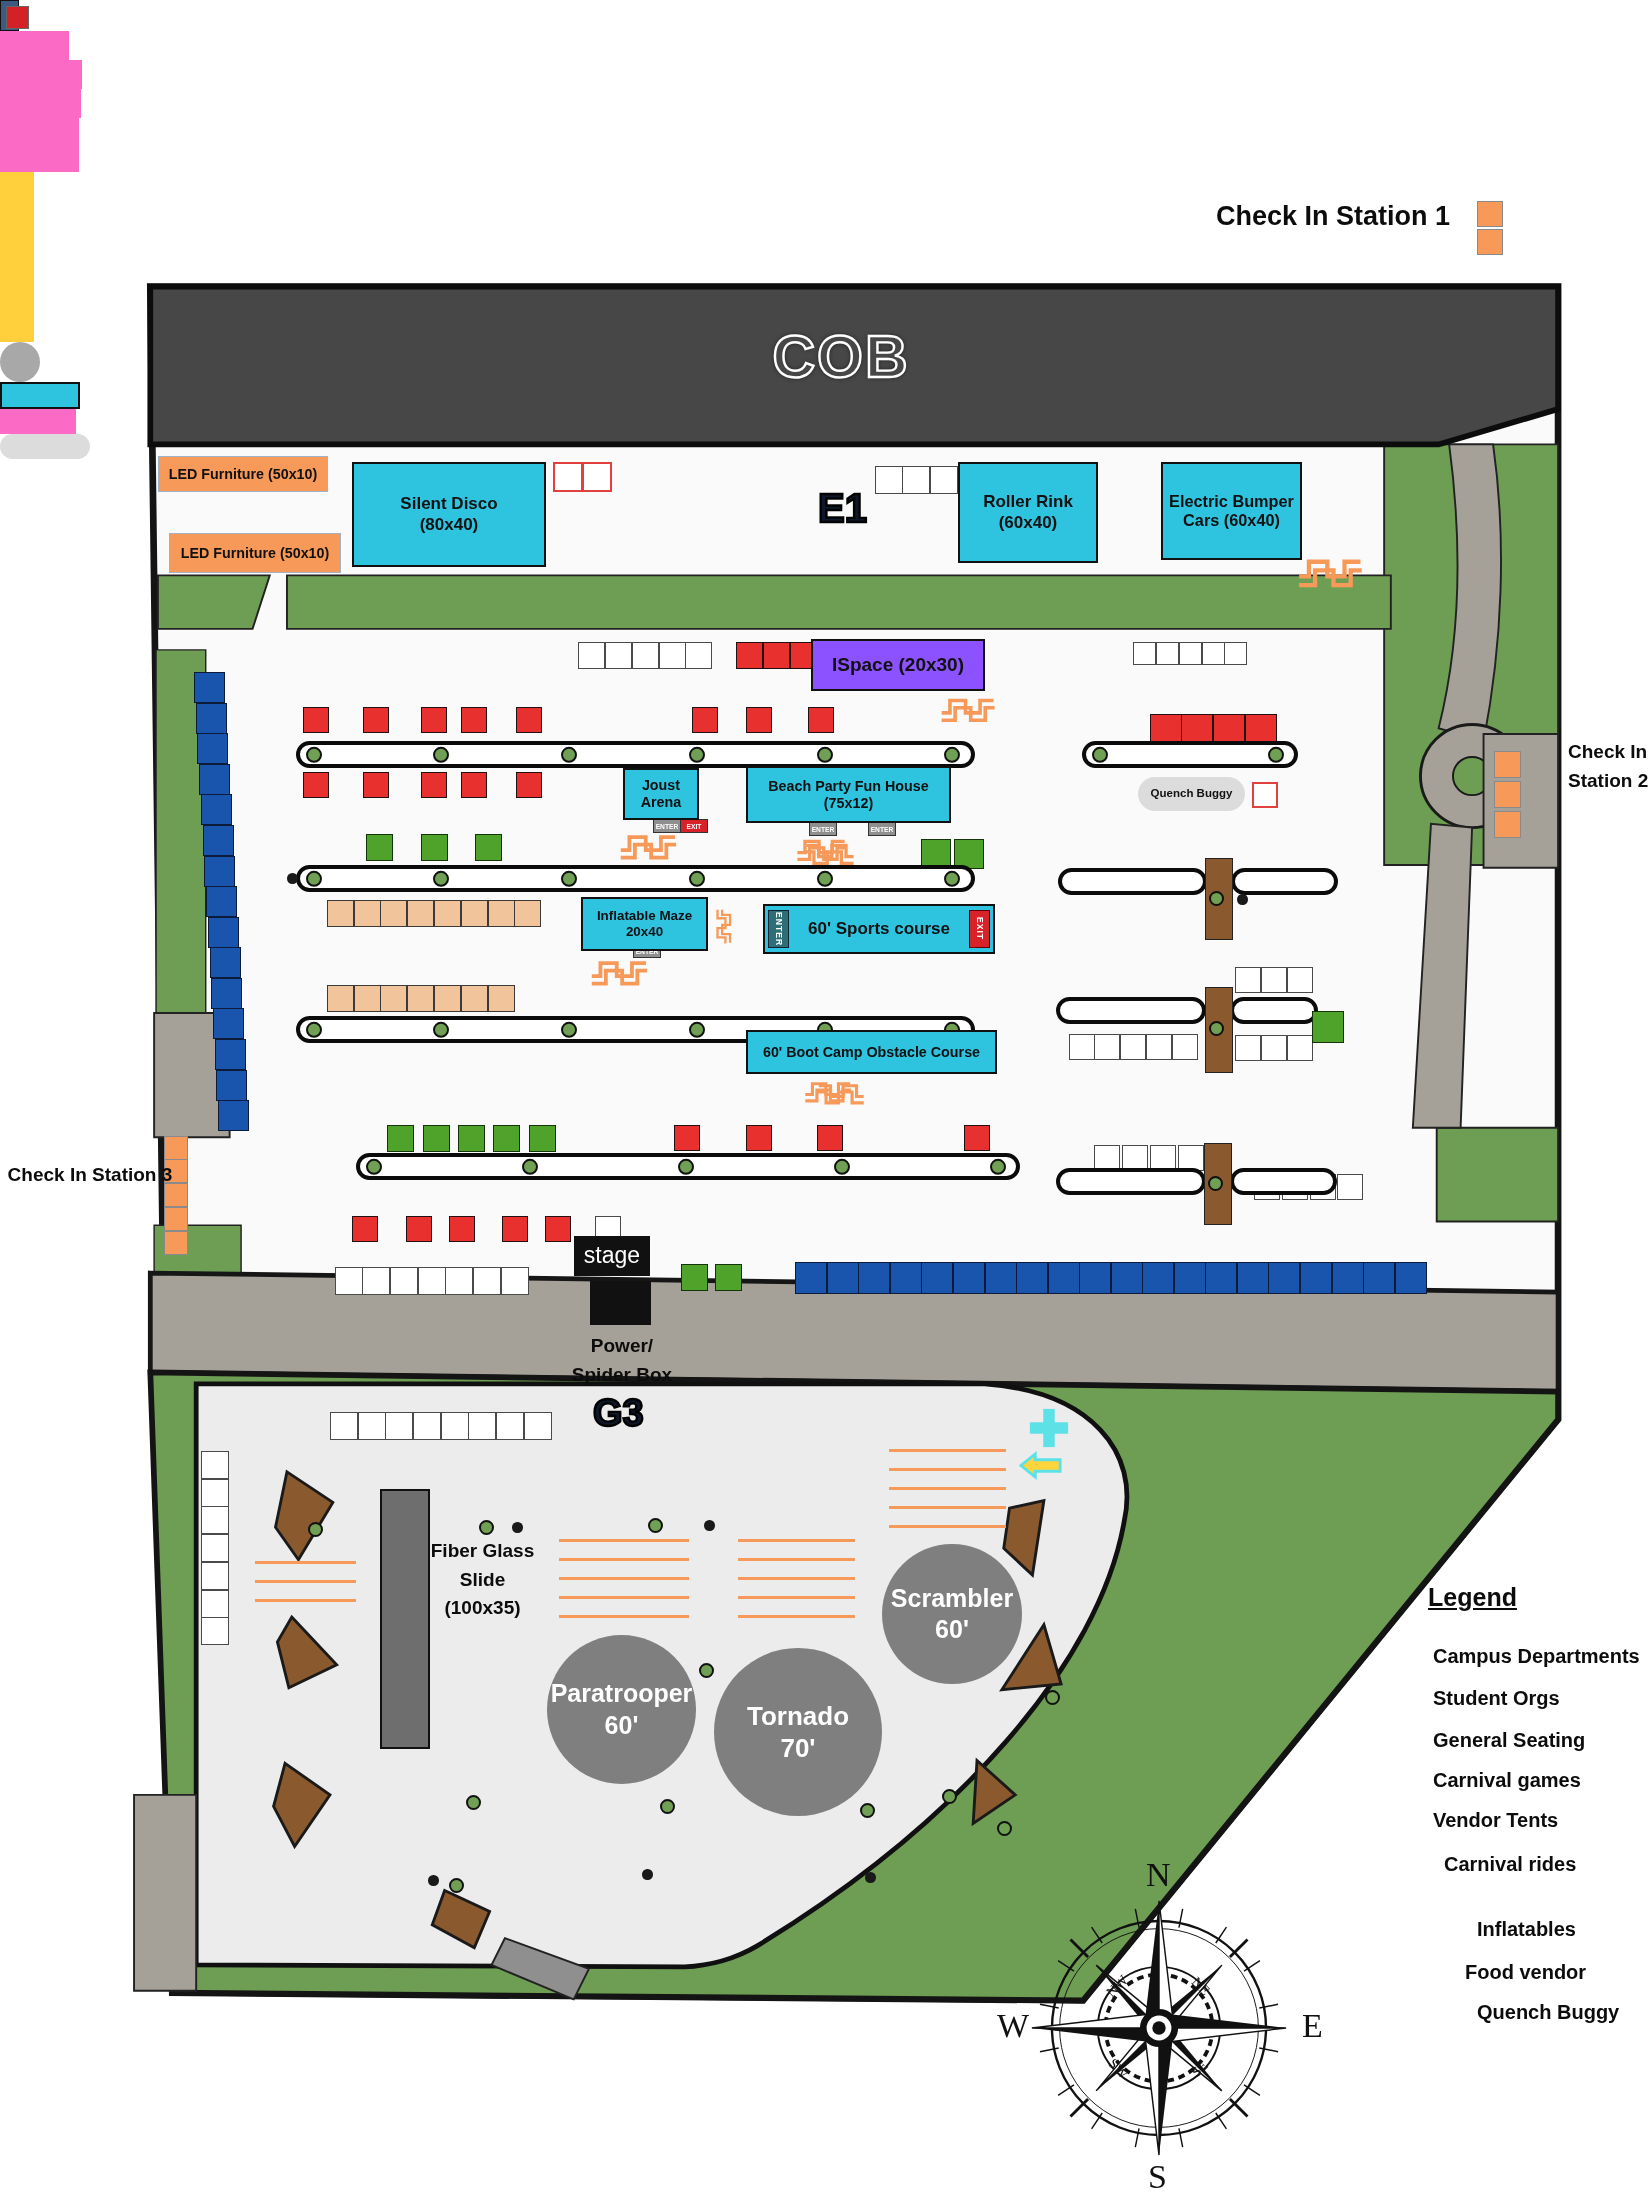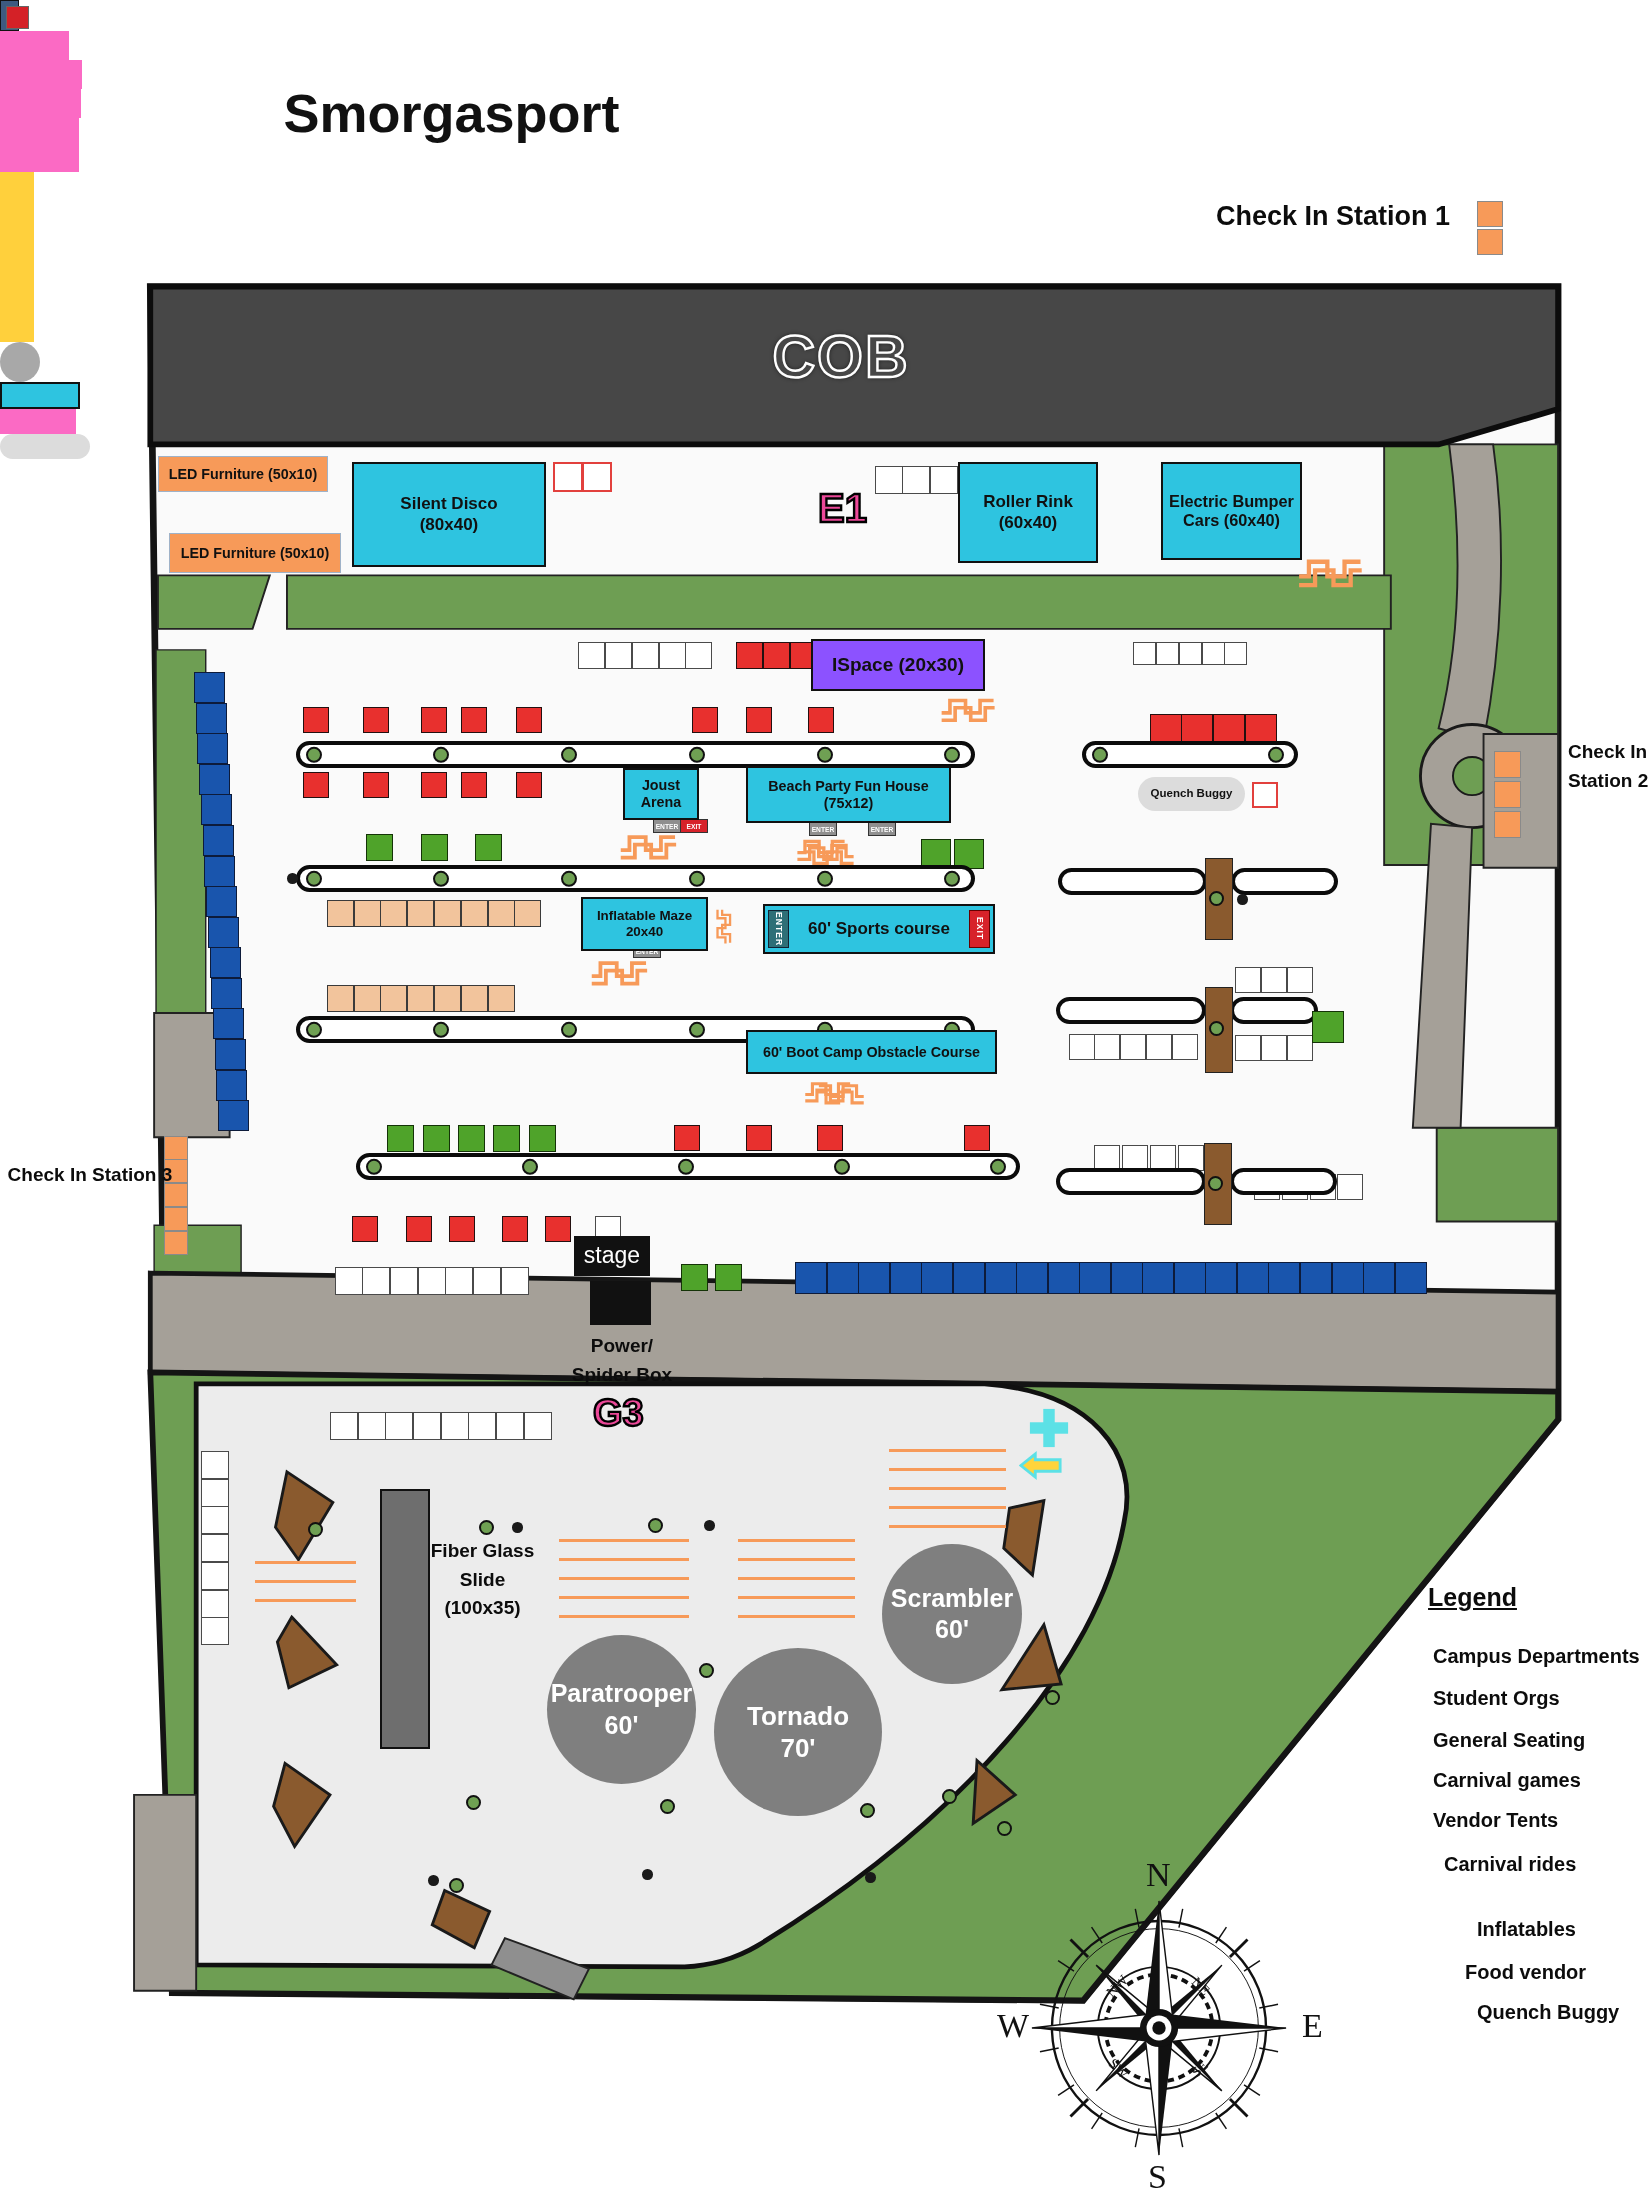--- a/index.html
+++ b/index.html
@@ -7,21 +7,21 @@
        font-family:"Liberation Sans",sans-serif;}
   #map{position:absolute;left:0;top:0;width:1652px;height:2202px;}
   #bg{position:absolute;left:0;top:0;z-index:0;}
   .lbl{position:absolute;font-weight:700;color:#0c0c0c;z-index:6;white-space:nowrap;}
   .center{text-align:center;white-space:normal;}
   #page-title{left:227px;top:78px;width:449px;font-size:54px;font-weight:800;
               line-height:1.32;color:#111;}
   #cob-label{left:736px;top:323px;width:210px;font-size:59px;font-weight:600;
              letter-spacing:1.9px;color:#474747;-webkit-text-stroke:2.4px #ffffff;
              text-shadow:0 0 5.7px rgba(0,0,0,0.85);}
-  .outline-txt{color:#ec4899;-webkit-text-stroke:2.4px #000;font-weight:800;text-align:right;}
+  .outline-txt{color:#0f172a;-webkit-text-stroke:2.4px #000;font-weight:800;text-align:right;}
   #e1-label{left:818px;top:486px;font-size:40px;}
   #g3-label{left:593px;top:1392px;font-size:38px;}
   .sq{position:absolute;box-sizing:border-box;z-index:3;}
   .seating{background:#fff;border:1.9px solid #4a4a4a;}
   .red{background:var(--red);border:1.9px solid #231010;}
   .green{background:var(--green);border:1.9px solid #143307;}
   .peach{background:var(--peach);border:1.9px solid #3a3a3a;}
   .blue{background:var(--blue);border:1.9px solid #0d1b3a;}
   .orange{background:var(--ledorange);border:1.4px solid #8a8a8a;}
   .redb{background:#fff;border:2.4px solid #E2403D;}
@@ -82,21 +82,20 @@
     <path d="M298,1845 L345,1878 L308,1932 L286,1890 Z" fill="#8A5A2E" stroke="#1a1a1a" stroke-width="3"></path>
     <path d="M1056,1578 L1092,1570 L1080,1648 L1050,1620 Z" fill="#8A5A2E" stroke="#1a1a1a" stroke-width="3"></path>
     <path d="M1092,1700 L1110,1762 L1048,1768 Z" fill="#8A5A2E" stroke="#1a1a1a" stroke-width="3"></path>
     <path d="M1022,1842 L1062,1878 L1018,1908 Z" fill="#8A5A2E" stroke="#1a1a1a" stroke-width="3"></path>
     <path d="M465,1978 L512,2000 L496,2038 L452,2014 Z" fill="#8A5A2E" stroke="#1a1a1a" stroke-width="3"></path>
     <path d="M528,2028 L616,2060 L600,2092 L514,2056 Z" fill="#8f8f8f" stroke="#222" stroke-width="2"></path>
     <path d="M157,300 H1630 V428 L1505,465 H157 Z" fill="#474747" stroke="#0c0c0c" stroke-width="6"></path>
   </svg>
 
   <div class="lbl center" id="page-title">
-    <div>Smorgasport</div>
   </div>
 
   <div class="lbl" id="cob-label" style="text-align:center;">COB</div>
   <div class="lbl outline-txt" id="e1-label">E1</div>
   <div class="lbl outline-txt" id="g3-label">G3</div>
 
   <div class="lbl" style="left:1216px;top:201px;width:239px;font-size:27px;text-align:left;">Check In Station 1</div>
   <div class="lbl" style="left:1568px;top:738px;font-size:19px;line-height:1.5;">
     <div>Check In</div>
     <div>Station 2</div>

